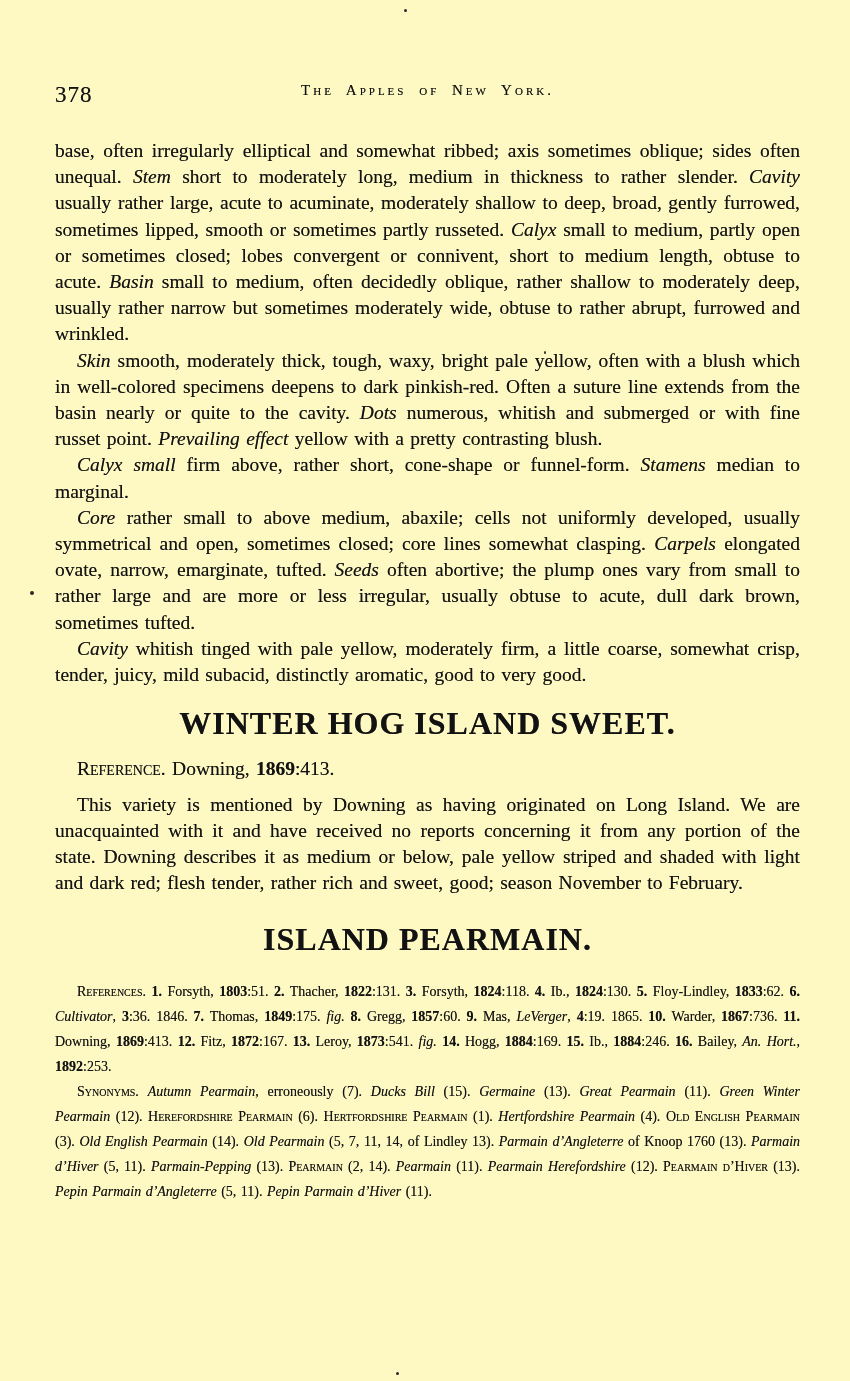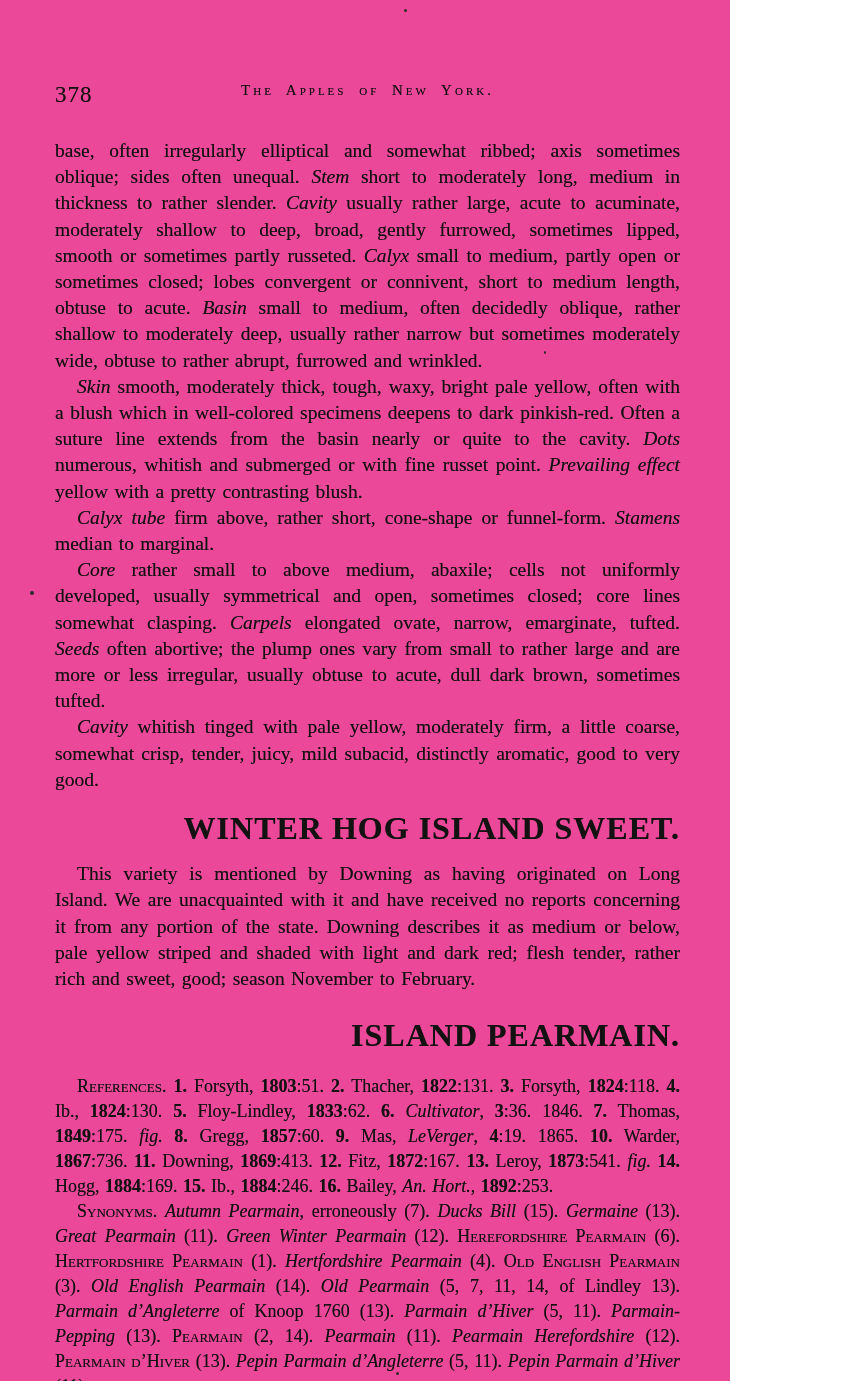--- a/index.html
+++ b/index.html
@@ -3,24 +3,24 @@
 <meta charset="utf-8">
 <style>
   html, body { margin: 0; padding: 0; }
   body {
     width: 850px;
     background: #ffffff;
     font-family: "Liberation Serif", "DejaVu Serif", serif;
   }
   .page {
     position: relative;
-    width: 730px;
+    width: 850px;
     height: 1381px;
     box-sizing: border-box;
-    background: #ec4899;
+    background: #fef9c3;
     color: #121212;
     padding: 82px 50px 0 55px;
     overflow: hidden;
     text-shadow: 0 0 0.5px rgba(10,10,10,0.55);
   }
   .running-head {
     position: relative;
     height: 28px;
   }
   .page-number {
@@ -44,30 +44,30 @@
   p {
     margin: 0;
     text-align: justify;
     font-size: 19.5px;
     line-height: 26.2px;
     word-spacing: 1.5px;
   }
   p.indent { text-indent: 22px; }
   .variety-heading {
     margin: 18px 0 15px 0;
-    text-align: right;
+    text-align: center;
     font-size: 32px;
     font-weight: bold;
     letter-spacing: 1px;
     line-height: 1.1;
   }
   .variety-heading.second { margin: 26px 0 21px 0; }
   p.reference-line { margin-bottom: 9px; }
   p.citations {
-    font-size: 18px;
+    font-size: 14px;
     line-height: 25px;
     word-spacing: 1px;
   }
   .run-i { font-style: italic; }
   .run-sc { font-variant: small-caps; }
   .run-b { font-weight: bold; }
   .artifact {
     position: absolute;
     background: #2a2a2a;
     border-radius: 50%;
@@ -91,28 +91,29 @@
     <span class="page-number">378</span>
     <span class="running-title">The Apples of New York.</span>
   </header>
 
   <div class="content">
 
     <p><span>base, often irregularly elliptical and somewhat ribbed; axis sometimes oblique; sides often unequal. </span><span class="run-i">Stem</span><span> short to moderately long, medium in thickness to rather slender. </span><span class="run-i">Cavity</span><span> usually rather large, acute to acuminate, moderately shallow to deep, broad, gently furrowed, sometimes lipped, smooth or sometimes partly russeted. </span><span class="run-i">Calyx</span><span> small to medium, partly open or sometimes closed; lobes convergent or connivent, short to medium length, obtuse to acute. </span><span class="run-i">Basin</span><span> small to medium, often decidedly oblique, rather shallow to moderately deep, usually rather narrow but sometimes moderately wide, obtuse to rather abrupt, furrowed and wrinkled.</span></p>
 
     <p class="indent"><span class="run-i">Skin</span><span> smooth, moderately thick, tough, waxy, bright pale yellow, often with a blush which in well-colored specimens deepens to dark pinkish-red. Often a suture line extends from the basin nearly or quite to the cavity. </span><span class="run-i">Dots</span><span> numerous, whitish and submerged or with fine russet point. </span><span class="run-i">Prevailing effect</span><span> yellow with a pretty contrasting blush.</span></p>
 
-    <p class="indent"><span class="run-i">Calyx tube</span><span> firm above, rather short, cone-shape or funnel-form. </span><span class="run-i">Stamens</span><span> median to marginal.</span></p>
+    <p class="indent"><span class="run-i">Calyx small</span><span> firm above, rather short, cone-shape or funnel-form. </span><span class="run-i">Stamens</span><span> median to marginal.</span></p>
 
     <p class="indent"><span class="run-i">Core</span><span> rather small to above medium, abaxile; cells not uniformly developed, usually symmetrical and open, sometimes closed; core lines somewhat clasping. </span><span class="run-i">Carpels</span><span> elongated ovate, narrow, emarginate, tufted. </span><span class="run-i">Seeds</span><span> often abortive; the plump ones vary from small to rather large and are more or less irregular, usually obtuse to acute, dull dark brown, sometimes tufted.</span></p>
 
     <p class="indent"><span class="run-i">Cavity</span><span> whitish tinged with pale yellow, moderately firm, a little coarse, somewhat crisp, tender, juicy, mild subacid, distinctly aromatic, good to very good.</span></p>
 
     <h2 class="variety-heading">WINTER HOG ISLAND SWEET.</h2>
 
+    <p class="indent reference-line"><span class="run-sc">Reference.</span><span> Downing, </span><span class="run-b">1869</span><span>:413.</span></p>
 
     <p class="indent"><span>This variety is mentioned by Downing as having originated on Long Island. We are unacquainted with it and have received no reports concerning it from any portion of the state. Downing describes it as medium or below, pale yellow striped and shaded with light and dark red; flesh tender, rather rich and sweet, good; season November to February.</span></p>
 
     <h2 class="variety-heading second">ISLAND PEARMAIN.</h2>
 
     <p class="indent citations"><span class="run-sc">References.</span><span> </span><span class="run-b">1.</span><span> Forsyth, </span><span class="run-b">1803</span><span>:51. </span><span class="run-b">2.</span><span> Thacher, </span><span class="run-b">1822</span><span>:131. </span><span class="run-b">3.</span><span> Forsyth, </span><span class="run-b">1824</span><span>:118. </span><span class="run-b">4.</span><span> Ib., </span><span class="run-b">1824</span><span>:130. </span><span class="run-b">5.</span><span> Floy-Lindley, </span><span class="run-b">1833</span><span>:62. </span><span class="run-b">6.</span><span> </span><span class="run-i">Cultivator</span><span>, </span><span class="run-b">3</span><span>:36. 1846. </span><span class="run-b">7.</span><span> Thomas, </span><span class="run-b">1849</span><span>:175. </span><span class="run-i">fig.</span><span> </span><span class="run-b">8.</span><span> Gregg, </span><span class="run-b">1857</span><span>:60. </span><span class="run-b">9.</span><span> Mas, </span><span class="run-i">LeVerger</span><span>, </span><span class="run-b">4</span><span>:19. 1865. </span><span class="run-b">10.</span><span> Warder, </span><span class="run-b">1867</span><span>:736. </span><span class="run-b">11.</span><span> Downing, </span><span class="run-b">1869</span><span>:413. </span><span class="run-b">12.</span><span> Fitz, </span><span class="run-b">1872</span><span>:167. </span><span class="run-b">13.</span><span> Leroy, </span><span class="run-b">1873</span><span>:541. </span><span class="run-i">fig.</span><span> </span><span class="run-b">14.</span><span> Hogg, </span><span class="run-b">1884</span><span>:169. </span><span class="run-b">15.</span><span> Ib., </span><span class="run-b">1884</span><span>:246. </span><span class="run-b">16.</span><span> Bailey, </span><span class="run-i">An. Hort.</span><span>, </span><span class="run-b">1892</span><span>:253.</span></p>
 
     <p class="indent citations"><span class="run-sc">Synonyms.</span><span> </span><span class="run-i">Autumn Pearmain</span><span>, erroneously (7). </span><span class="run-i">Ducks Bill</span><span> (15). </span><span class="run-i">Germaine</span><span> (13). </span><span class="run-i">Great Pearmain</span><span> (11). </span><span class="run-i">Green Winter Pearmain</span><span> (12). </span><span class="run-sc">Herefordshire Pearmain</span><span> (6). </span><span class="run-sc">Hertfordshire Pearmain</span><span> (1). </span><span class="run-i">Hertfordshire Pearmain</span><span> (4). </span><span class="run-sc">Old English Pearmain</span><span> (3). </span><span class="run-i">Old English Pearmain</span><span> (14). </span><span class="run-i">Old Pearmain</span><span> (5, 7, 11, 14, of Lindley 13). </span><span class="run-i">Parmain d’Angleterre</span><span> of Knoop 1760 (13). </span><span class="run-i">Parmain d’Hiver</span><span> (5, 11). </span><span class="run-i">Parmain-Pepping</span><span> (13). </span><span class="run-sc">Pearmain</span><span> (2, 14). </span><span class="run-i">Pearmain</span><span> (11). </span><span class="run-i">Pearmain Herefordshire</span><span> (12). </span><span class="run-sc">Pearmain d’Hiver</span><span> (13). </span><span class="run-i">Pepin Parmain d’Angleterre</span><span> (5, 11). </span><span class="run-i">Pepin Parmain d’Hiver</span><span> (11).</span></p>
 
   </div>

